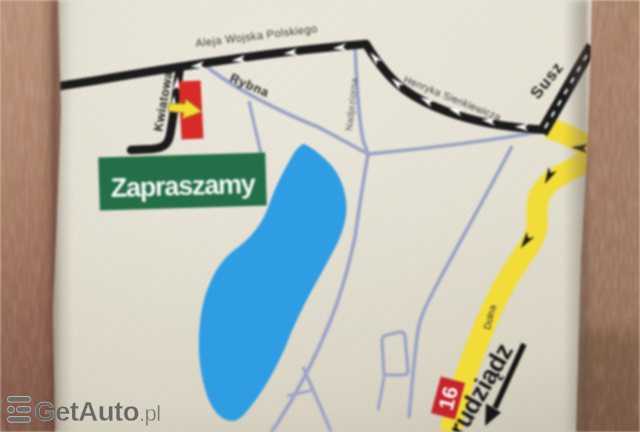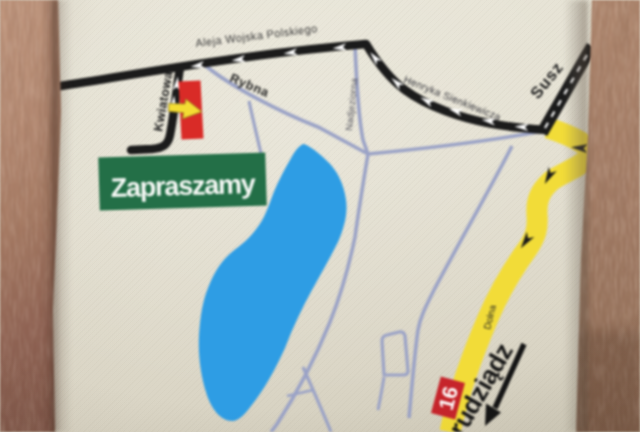--- a/index.html
+++ b/index.html
@@ -186,13 +186,26 @@
       <rect x="4" y="-4" width="70" height="440" filter="url(#gr3)" opacity="0.7"></rect>
       <rect x="4" y="-4" width="70" height="440" filter="url(#gr4)" opacity="0.6"></rect>
       <rect x="4" y="330" width="70" height="110" fill="#3e2619" opacity="0.22" style="filter:blur(6px);"></rect>
     </g>
   </svg>
 
   <div class="abs" style="left:564px;top:0;width:24px;height:432px;background:linear-gradient(90deg,rgba(120,110,95,0) 0%,rgba(110,100,88,0.3) 55%,rgba(88,72,58,0.45) 100%);filter:blur(2.5px);"></div>
 
   <div class="abs" style="left:0;top:0;width:640px;height:432px;background:radial-gradient(130% 115% at 45% 35%, rgba(0,0,0,0) 52%, rgba(75,62,45,0.13) 85%, rgba(75,62,45,0.24) 100%);"></div>
 
+  <div class="abs" style="left:4px;top:392px;width:300px;height:36px;">
+    <svg width="300" height="36" viewBox="0 0 300 36">
+
+      <g fill="#6e6c68" stroke="#d8d5cc" stroke-width="0.7">
+        <rect x="3.5" y="4.5" width="23" height="5.6" rx="2.6"></rect>
+        <circle cx="7" cy="17.5" r="3.4"></circle>
+        <rect x="12.5" y="14.6" width="14" height="5.6" rx="2.6"></rect>
+        <rect x="3.5" y="24.6" width="23" height="5.6" rx="2.6"></rect>
+      </g>
+
+      <text x="30" y="29" font-size="27.5" font-weight="bold" fill="#696763" stroke="#d5d2c9" stroke-width="0.3" letter-spacing="-0.5" font-family="Liberation Sans, sans-serif">GetAuto<tspan font-size="22" font-weight="normal" fill="#7d7b77">.pl</tspan></text>
+    </svg>
+  </div>
 </div>
 
 </body></html>

